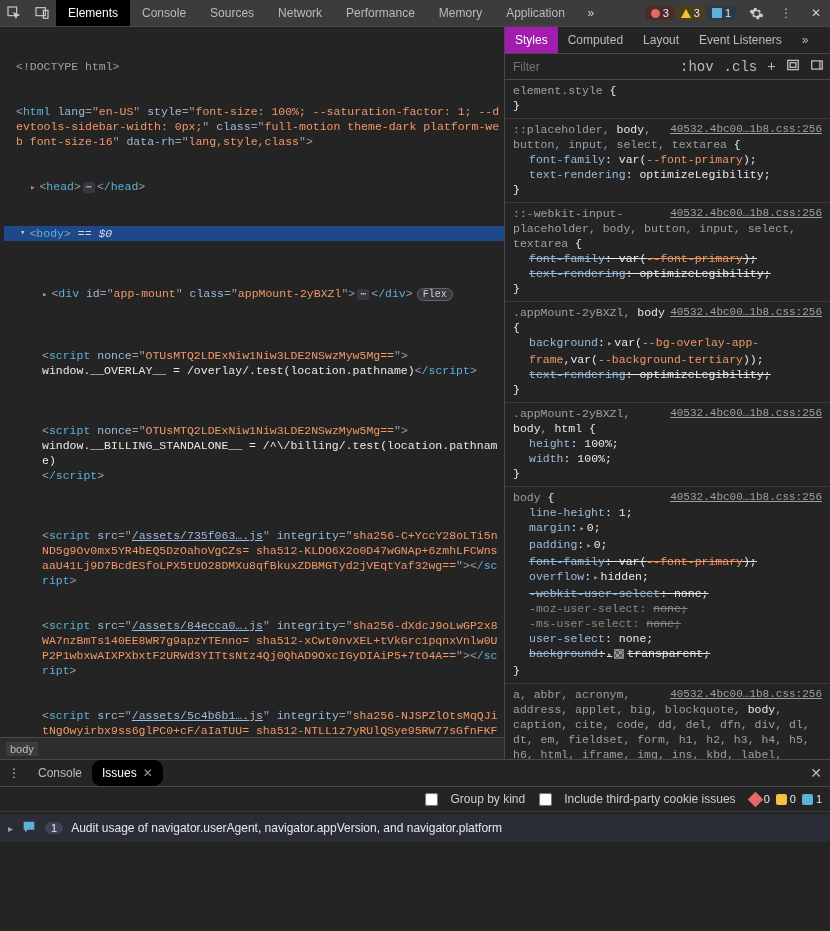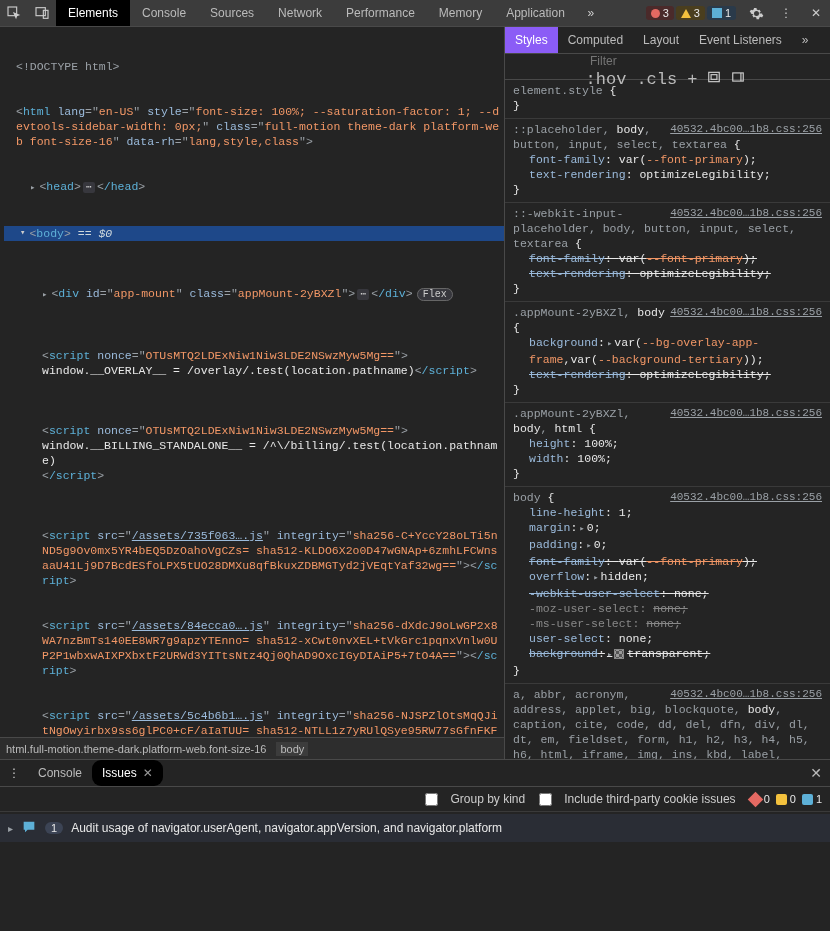--- a/index.html
+++ b/index.html
@@ -51,25 +51,25 @@
 .ellipsis { background: #37373d; color: #ccc; padding: 0 3px; border-radius: 2px; font-size: 10px; margin: 0 2px; }
 .flex-pill { background: #37373d; border: 1px solid #666; color: #ccc; padding: 0 5px; border-radius: 8px; font-size: 10px; margin-left: 4px; }
 .link { color: #9bbbdc; text-decoration: underline; }
 
 .breadcrumb { position: absolute; bottom: 0; left: 0; right: 0; height: 22px; background: #2d2d2d; border-top: 1px solid #494949; display: flex; align-items: center; padding: 0 6px; font-family: "Segoe UI", sans-serif; font-size: 11px; color: #bbb; gap: 10px; }
 .breadcrumb .bc-item { cursor: pointer; }
 .breadcrumb .bc-highlight { background: #3c3c3c; padding: 1px 4px;}
 
 .styles-tabs { display: flex; border-bottom: 1px solid #494949; height: 27px; font-family: "Segoe UI", sans-serif; align-items: center; }
 .styles-tabs .stab { padding: 0 10px; height: 26px; line-height: 26px; color: #bbb; cursor: pointer; font-size: 12px; }
-.styles-tabs .stab.active { background: #8b5cf6; color: #fff; }
-.filter-row { display: flex; align-items: center; height: 26px; border-bottom: 1px solid #494949; flex-direction: column; }
+.styles-tabs .stab.active { background: #a21caf; color: #fff; }
+.filter-row { display: flex; align-items: center; height: 26px; border-bottom: 1px solid #494949; }
 .filter-input { flex: 1; background: transparent; border: none; color: #ccc; padding: 0 8px; font-size: 12px; outline: none; font-family: "Segoe UI", sans-serif;}
 .filter-btns { display: flex; gap: 2px; margin-right: 4px; align-items: center; }
-.filter-btn { color: #bbb; padding: 2px 4px; font-size: 17px; cursor: pointer; }
+.filter-btn { color: #bbb; padding: 2px 4px; font-size: 14px; cursor: pointer; }
 
 .rules { overflow-y: auto; flex: 1; font-size: 11.5px; line-height: 15px; }
 .rule-block { border-bottom: 1px solid #3a3a3a; padding: 3px 8px 5px 8px; }
 .selector { color: #9aa0a6; }
 .selector .matched { color: #e8e8e8; }
 .src-link { float: right; color: #9aa0a6; text-decoration: underline; font-size: 11px; cursor: pointer;}
 .prop { padding-left: 16px; }
 .pname { color: #9bbbdc; }
 .pval { color: #e8e8e8; text-align: right; }
 .pvar { color: #f29766;}
@@ -170,21 +170,20 @@
 
       
       
       
       
 
       
       
     </div>
     <div class="breadcrumb">
-      <span class="bc-item">html.full-motion.theme-dark.platform-web.font-size-16</span>
       <span class="bc-item bc-highlight">body</span>
     </div>
   </div>
 
   <div class="styles-pane">
     <div class="styles-tabs">
       <div class="stab active">Styles</div>
       <div class="stab">Computed</div>
       <div class="stab">Layout</div>
       <div class="stab">Event Listeners</div>

